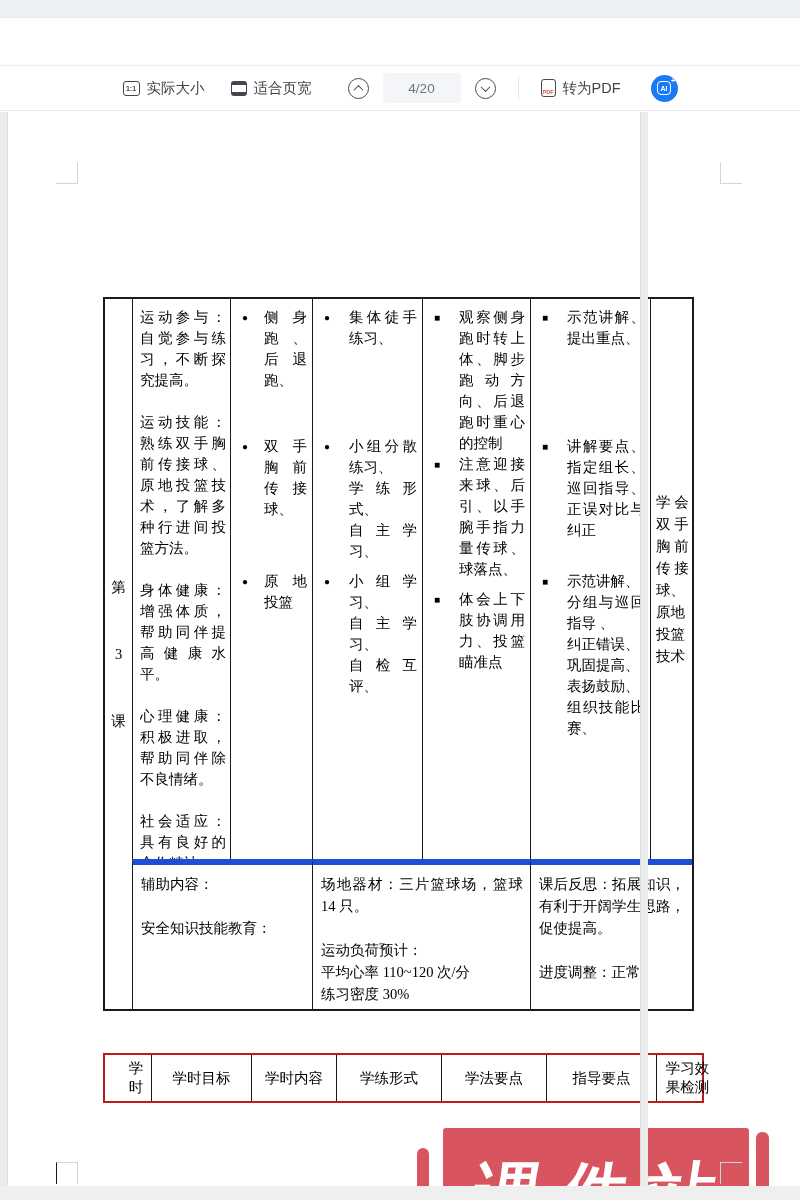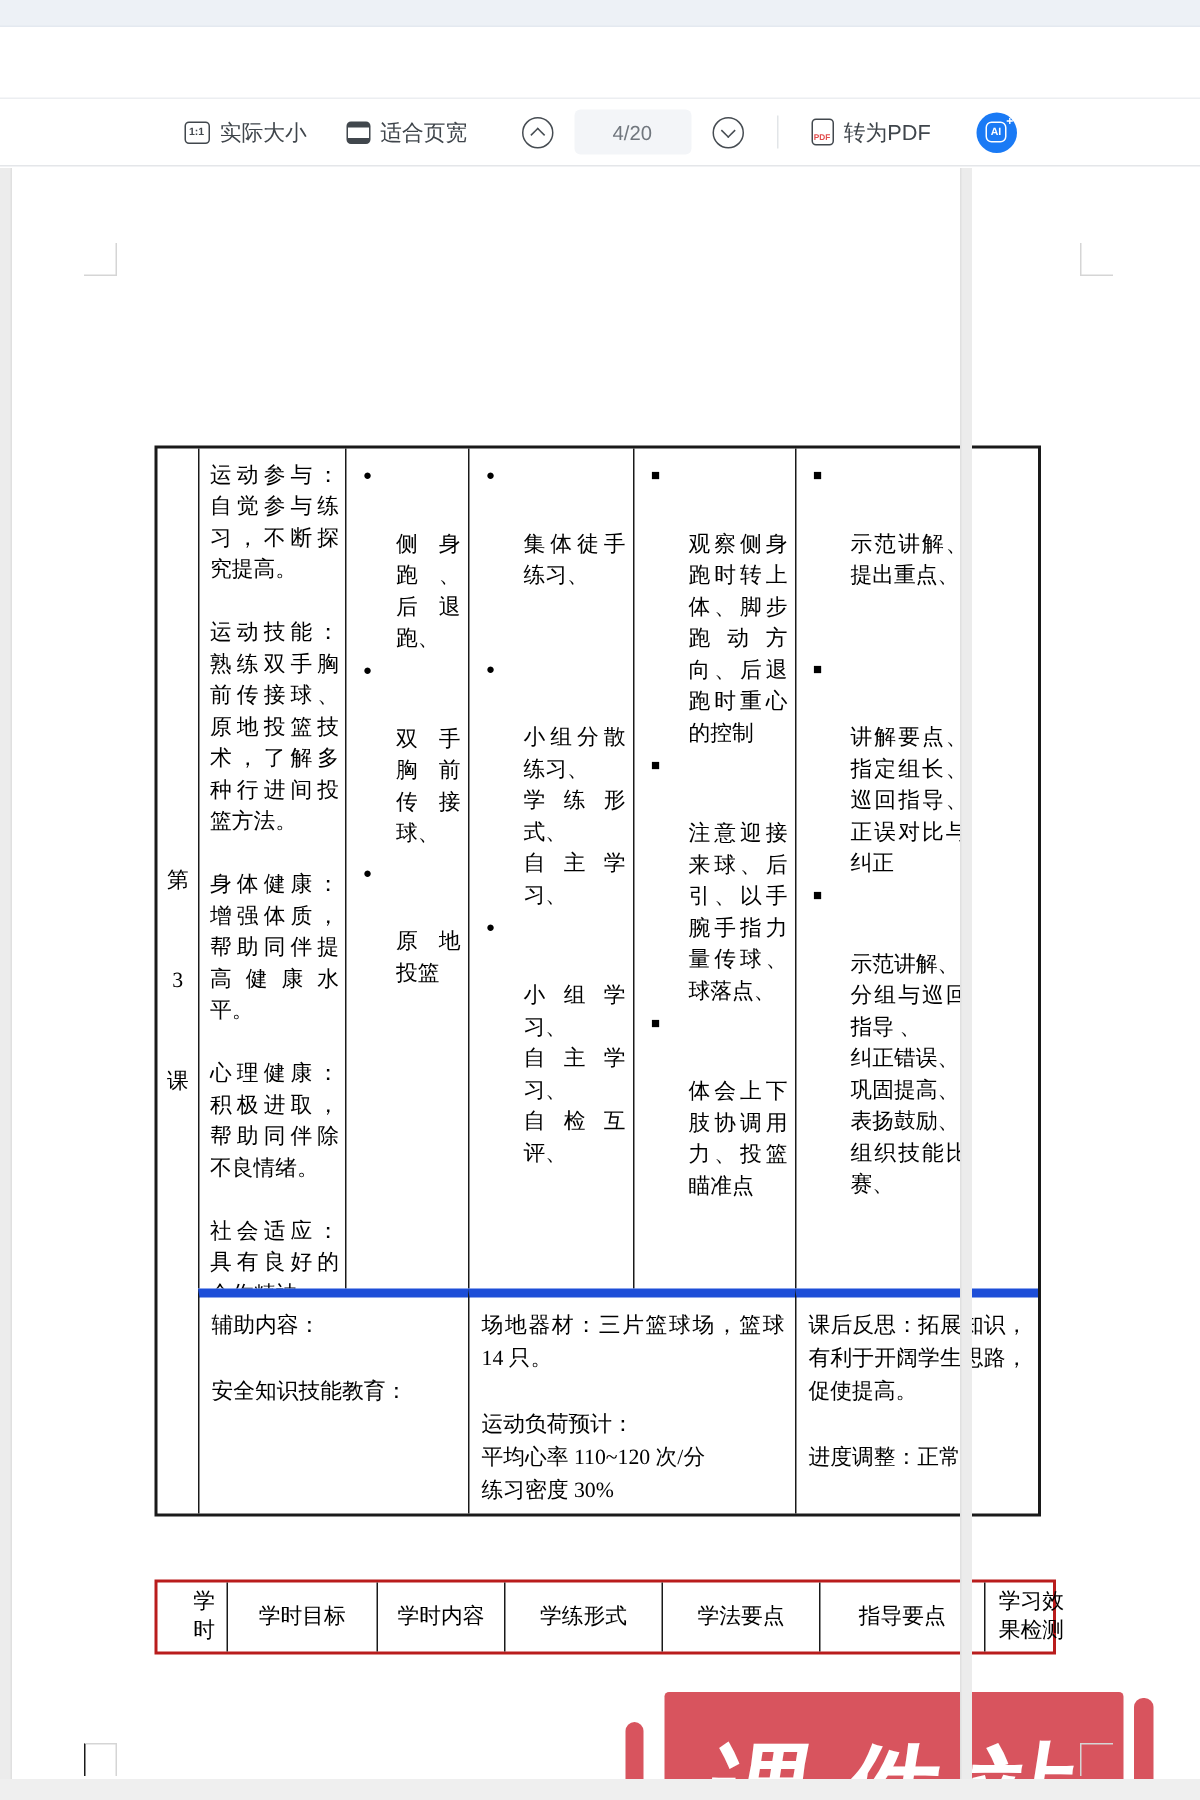--- a/index.html
+++ b/index.html
@@ -64,21 +64,21 @@
   .t1 > div { overflow:hidden; }
   .bl { border-left:1px solid #1a1a1a; }
   .bt { border-top:6px solid #1d4ed8; }
   .cell-lesson { grid-column:1; grid-row:1/3; display:flex; flex-direction:column;
                  align-items:center; justify-content:center; gap:46px; }
   .pre-just { white-space:pre-line; text-align:justify; text-justify:inter-ideograph; }
   .cell-goals { grid-column:2; grid-row:1; padding:8px 4px 6px 7px; }
   .bullet-cell { padding-top:8px; }
   .li { display:flex; }
   .li .mk { flex:0 0 36px; padding-left:11px; font-size:10px; line-height:21px; }
-  .li .tx { flex:1; padding-right:5px;margin-top:46px; }
+  .li .tx { flex:1; padding-right:5px; }
   .t1 .narrow .mk { flex-basis:33px; }
   .blk1 { min-height:129px; } .blk2 { min-height:135px; }
   .cell-outcome { grid-column:7; grid-row:1; display:flex; align-items:center;
                   padding-left:5px; line-height:22px; }
   .aux { padding:8px 7px 6px 8px; line-height:22px; }
   .cell-aux-support { grid-column:2/4; grid-row:2; }
   .cell-aux-equip   { grid-column:4/6; grid-row:2; }
   .cell-aux-reflect { grid-column:6/8; grid-row:2; }
 
   
@@ -222,20 +222,30 @@
           <span class="mk">■</span>
           <span class="tx pre-just">示范讲解、
 分组与巡回指导 、
 纠正错误、
 巩固提高、
 表扬鼓励、
 组织技能比赛、</span>
         </div>
       </div>
 
+      <div class="cell-outcome bl">
+        <span class="pre-just">学 会
+双 手
+胸 前
+传 接
+球、
+原地
+投篮
+技术</span>
+      </div>
 
       <div class="cell-aux-support bl bt aux pre-just">辅助内容：
 
 安全知识技能教育：</div>
       <div class="cell-aux-equip bl bt aux pre-just">场地器材：三片篮球场，篮球 14 只。
 
 运动负荷预计：
 平均心率 110~120 次/分
 练习密度 30%
 □</div>

